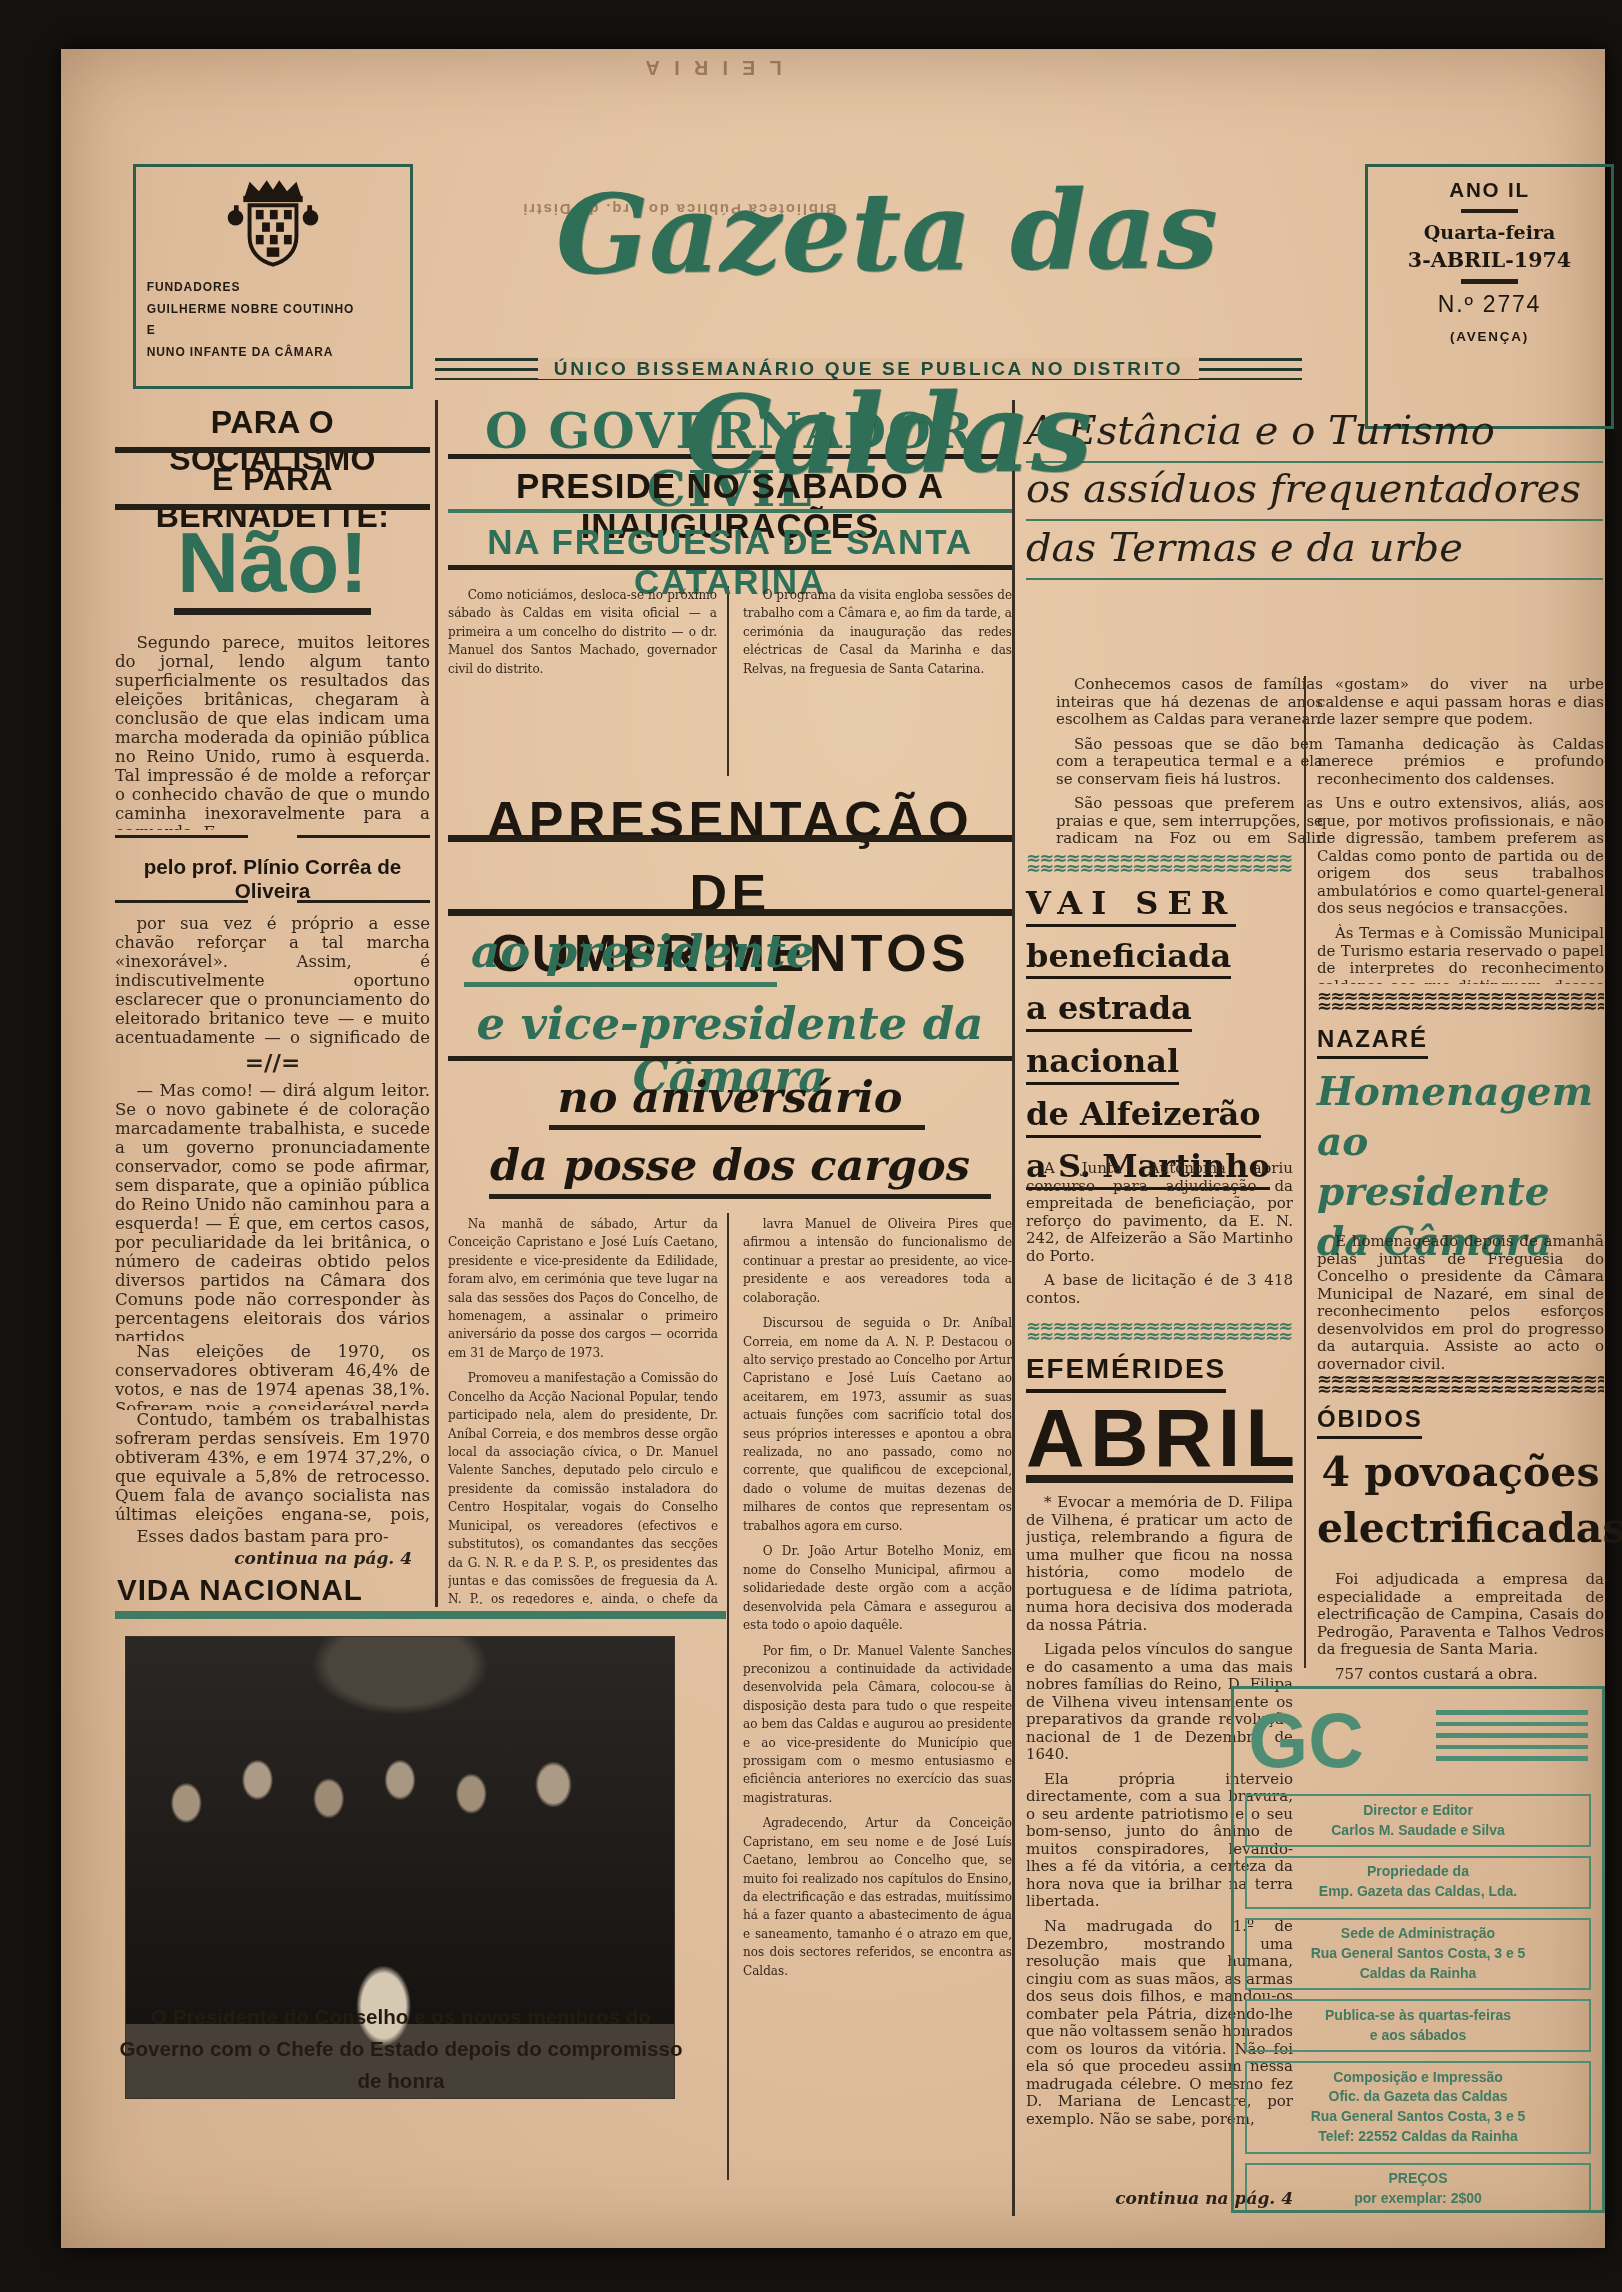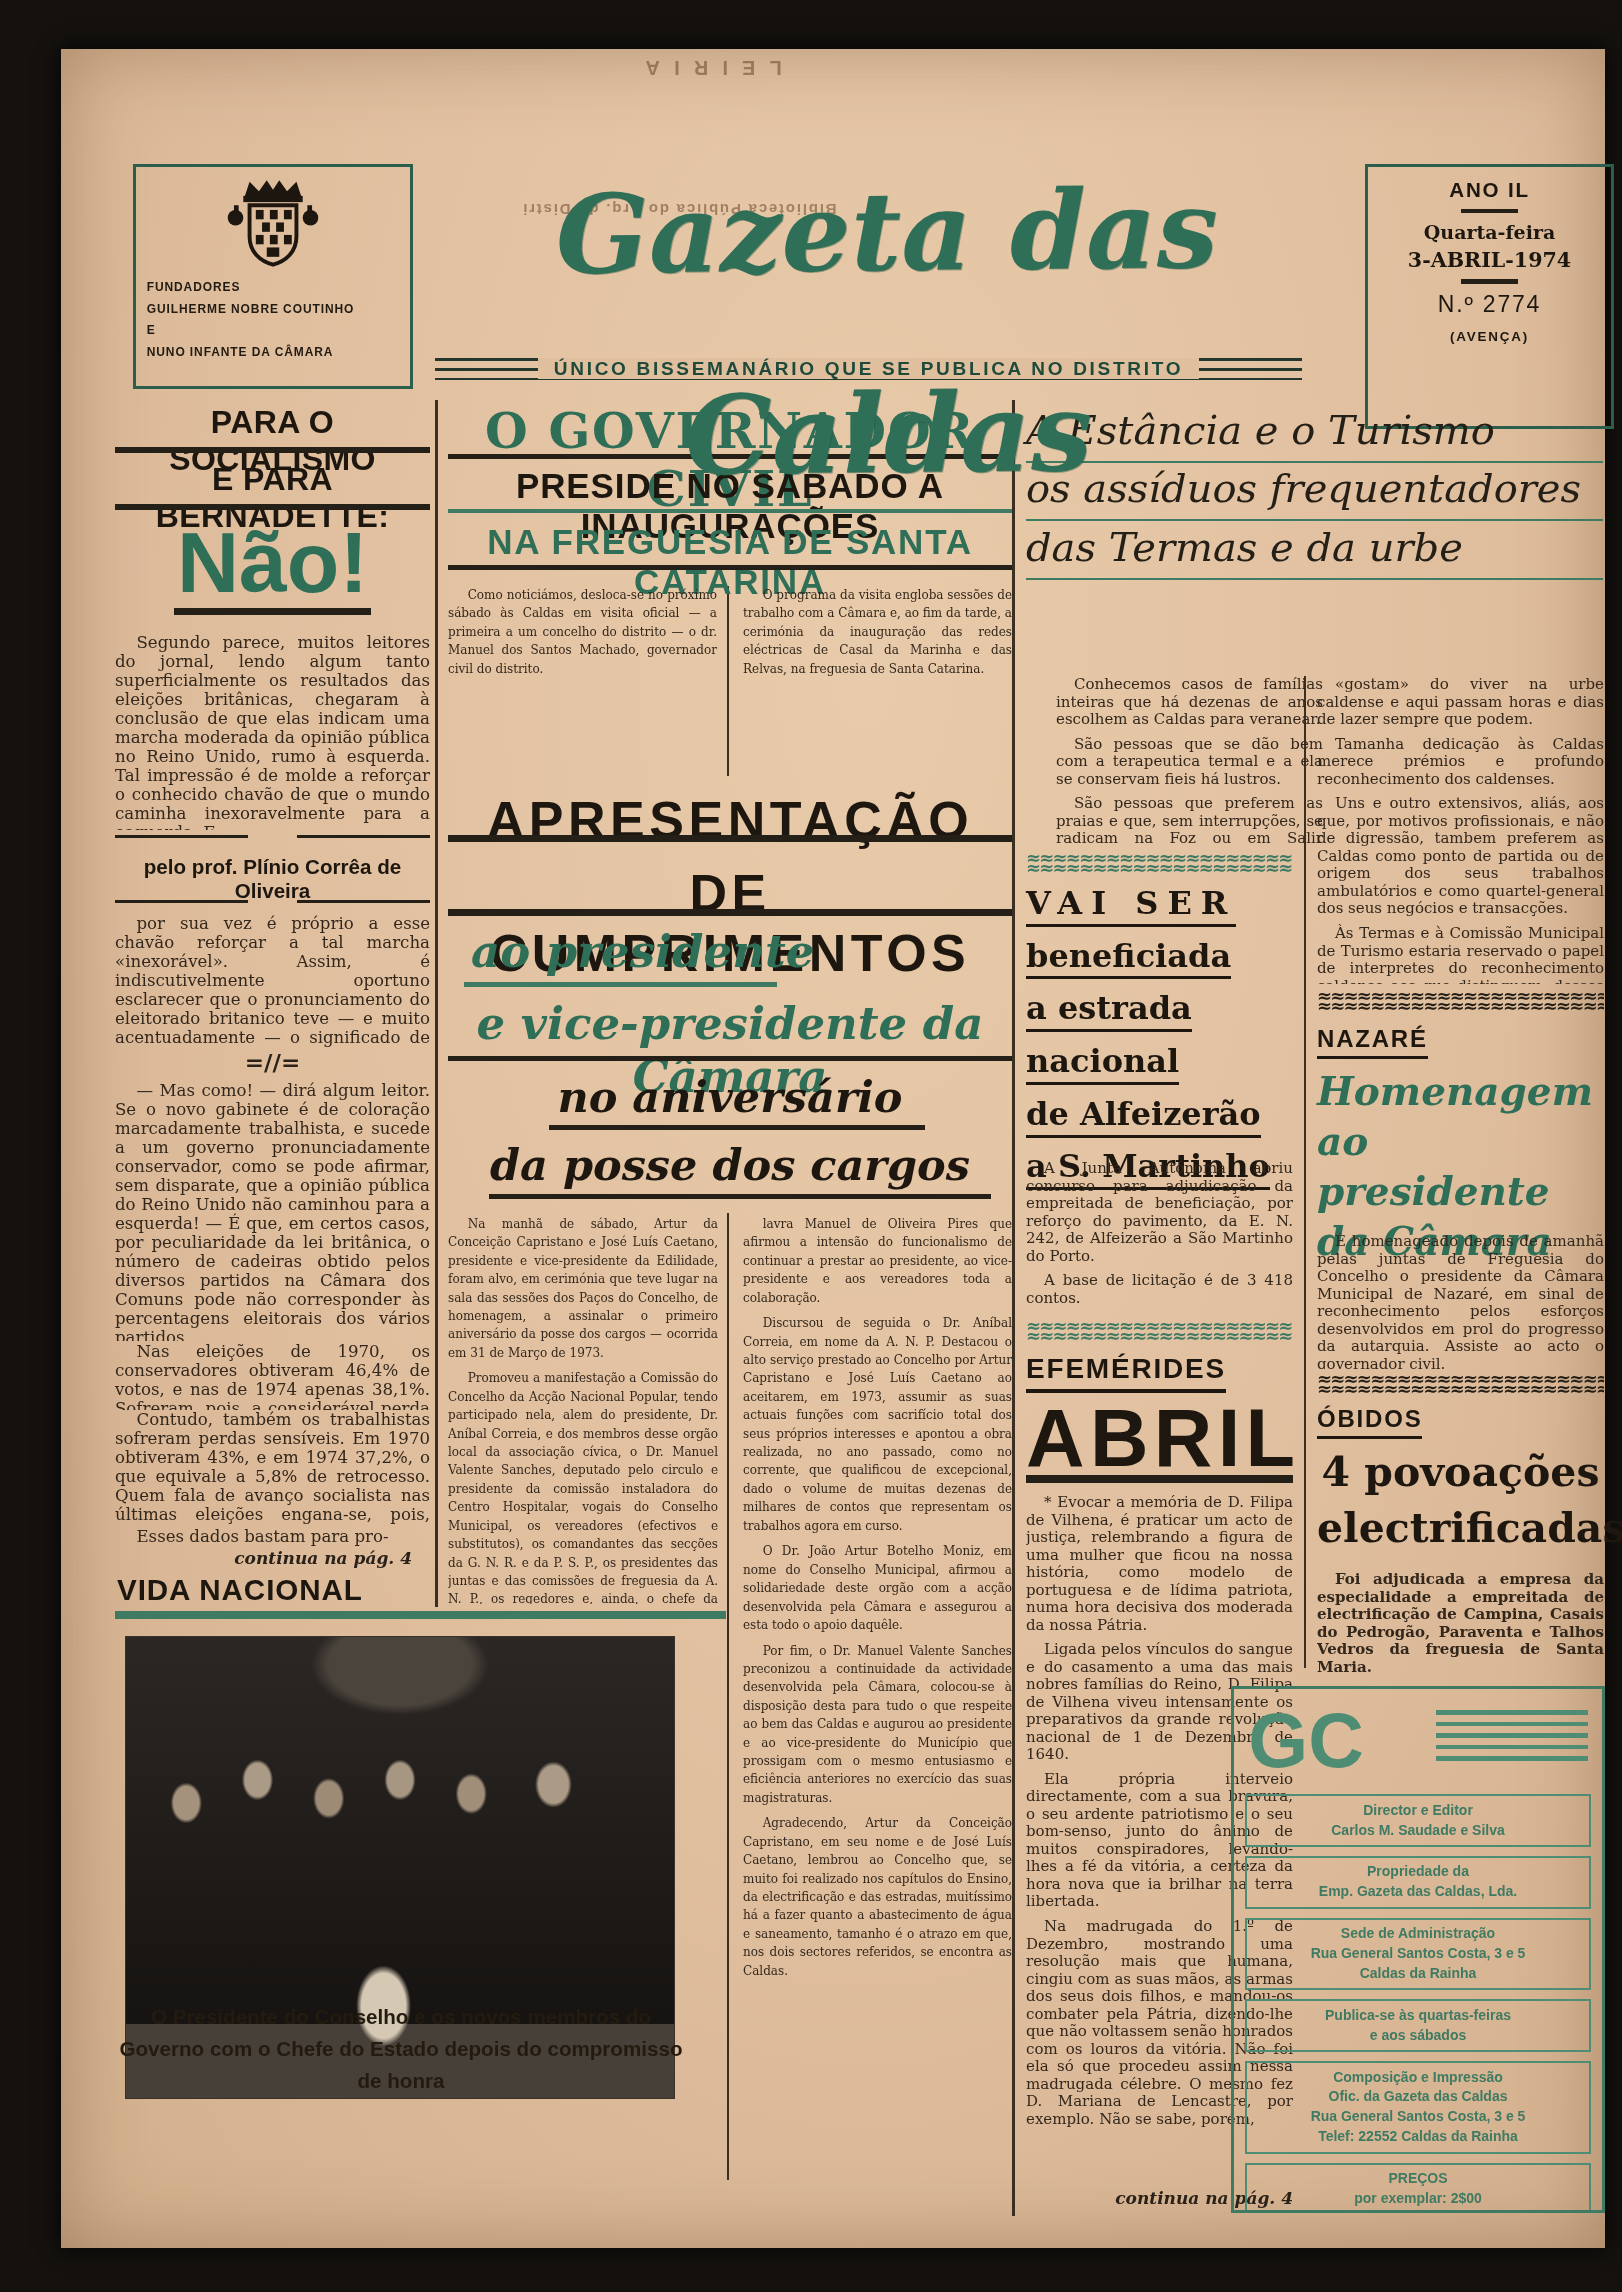--- a/index.html
+++ b/index.html
@@ -289,21 +289,21 @@
     <div class="abs wavy" style="left:1256px;top:1325px;width:287px;height:21.5px;color:#241f17;">≈≈≈≈≈≈≈≈≈≈≈≈≈≈≈≈≈≈≈≈≈≈≈≈≈≈≈≈≈≈≈≈≈≈≈≈≈≈≈≈≈≈≈≈≈≈≈≈≈≈≈≈≈≈≈≈≈≈≈≈
 ≈≈≈≈≈≈≈≈≈≈≈≈≈≈≈≈≈≈≈≈≈≈≈≈≈≈≈≈≈≈≈≈≈≈≈≈≈≈≈≈≈≈≈≈≈≈≈≈≈≈≈≈≈≈≈≈≈≈≈≈
 </div>
     <div class="abs label" style="left:1256px;top:1356px;width:287px;">
       <span>ÓBIDOS</span>
     </div>
     <div class="abs" style="left:1256px;top:1395px;width:287px;">
       <div class="obi-h">4 povoações</div>
       <div class="obi-h">electrificadas</div>
     </div>
-    <div class="abs bd3 clip" style="left:1256px;top:1522px;width:287px;height:109px;font-weight:bold;">
+    <div class="abs bd3 clip" style="left:1256px;top:1522px;width:287px;height:109px;">
       <p>Foi adjudicada a empresa da especialidade a empreitada de electrificação de Campina, Casais do Pedrogão, Paraventa e Talhos Vedros da freguesia de Santa Maria.</p>
       <p>757 contos custará a obra.</p>
     </div>
 
     <div class="abs gc-box" style="left:1170px;top:1637px;width:374px;height:527px;box-sizing:border-box;overflow:hidden;">
       <div style="display:flex;align-items:flex-start;justify-content:space-between;padding:7.2px 14.3px 0;">
         <div class="gc-logo">GC</div>
         <div class="gc-lines" style="margin-top:14.3px;"></div>
       </div>
       <div class="gc-sec">

